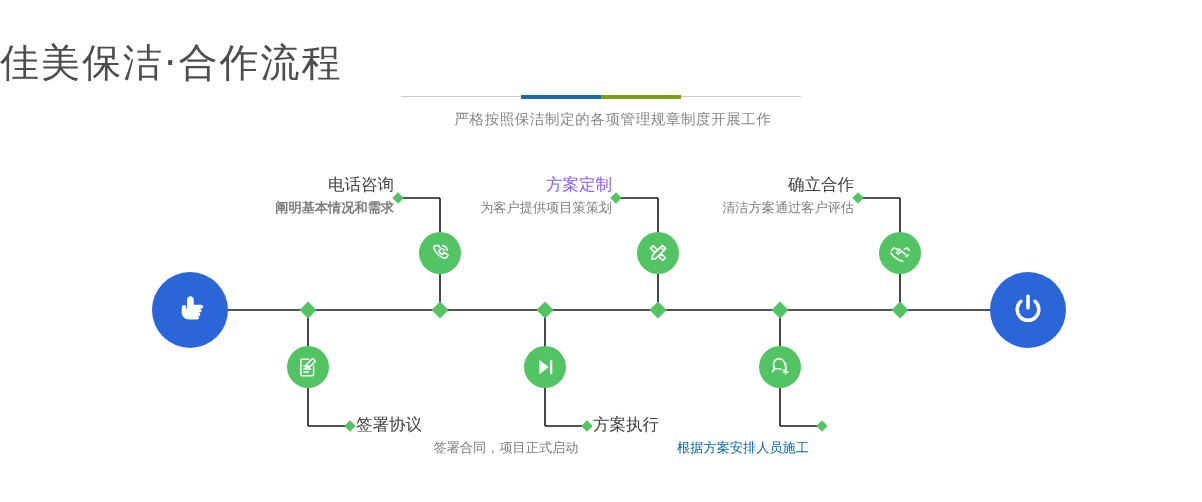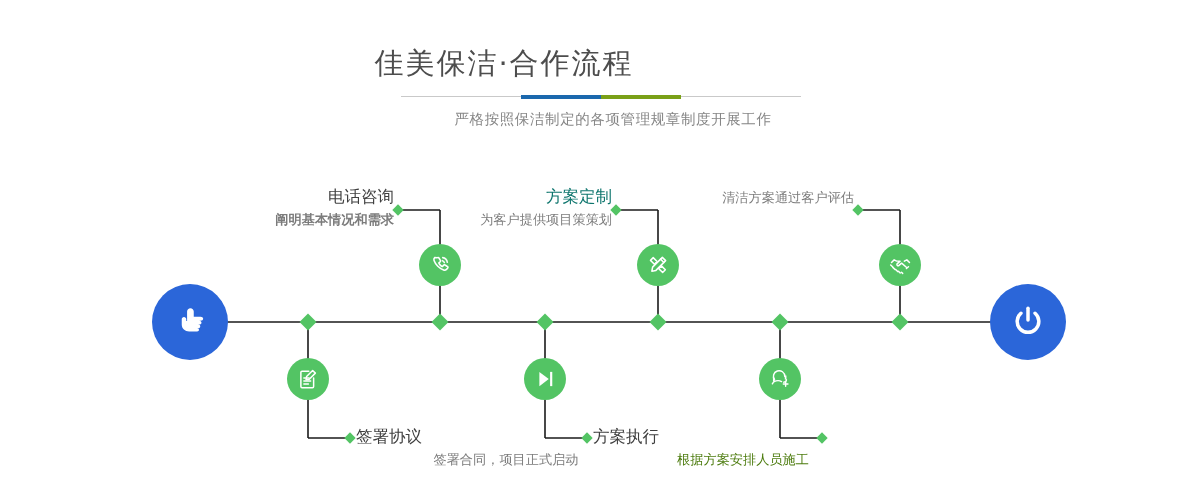--- a/index.html
+++ b/index.html
@@ -10,43 +10,43 @@
     font-family:"DejaVu Sans","Liberation Sans",sans-serif;
     overflow:hidden;
     position:relative;
   }
   #stage{position:absolute;left:0;top:0;width:1202px;height:502px;}
 
   
   .header{position:absolute;left:0;top:0;width:1202px;}
   .title{
     position:absolute;left:0;top:38px;width:1008px;
-    text-align:center;
-    font-size:29px;line-height:50px;
+    text-align:left;
+    font-size:39px;line-height:50px;
     color:#4d4d4d;
     letter-spacing:2px;
     font-weight:400;
   }
   .rule{position:absolute;left:401px;top:95px;width:400px;height:4px;}
   .rule .ln{position:absolute;top:1px;height:1px;background:#c9c9c9;}
   .rule .ln.l{left:0;width:120px;}
   .rule .ln.r{left:280px;width:120px;}
   .rule .seg{position:absolute;top:0px;height:4px;}
   .rule .seg.blue{left:120px;width:80px;}
   .rule .seg.green{left:200px;width:80px;}
   .subtitle{
     position:absolute;left:12px;top:108px;width:1202px;
     text-align:center;
     font-size:14.5px;line-height:22px;
     color:#868686;
     letter-spacing:.6px;
   }
 
   
-  .diagram{position:absolute;left:0;top:150px;width:981px;height:352px;}
+  .diagram{position:absolute;left:0;top:138px;width:981px;height:352px;}
   svg.lines{position:absolute;left:0;top:0;width:1202px;height:352px;}
 
   .endcap{
     position:absolute;border-radius:50%;
     background:#2b66d9;
     display:flex;align-items:center;justify-content:center;
   }
   .node{
     position:absolute;width:42px;height:42px;border-radius:50%;
     background:#53c464;
@@ -204,33 +204,34 @@
         </svg>
       </span>
     </div>
 
     <div class="lbl top" style="left:98px;top:36px;width:296px;">
       <div class="t" style="color: rgb(63, 63, 63);">电话咨询</div>
       <div class="d" style="color: rgb(124, 124, 124); font-weight: bold;">阐明基本情况和需求</div>
     </div>
 
     <div class="lbl top" style="left:316px;top:36px;width:296px;">
-      <div class="t" style="color: #0f766e;">方案定制</div>
+      <div class="t" style="color: #8b5cf6;">方案定制</div>
       <div class="d" style="color: rgb(124, 124, 124);">为客户提供项目策策划</div>
     </div>
 
     <div class="lbl top" style="left:558px;top:36px;width:296px;">
+      <div class="t" style="color: rgb(63, 63, 63);">确立合作</div>
       <div class="d" style="color: rgb(124, 124, 124);">清洁方案通过客户评估</div>
     </div>
 
     <div class="lbl bot" style="left:356px;top:276px;width:300px;">
       <div class="t" style="color: rgb(63, 63, 63);">签署协议</div>
       <div class="d" style="color: rgb(124, 124, 124);">签署合同，项目正式启动</div>
     </div>
 
     <div class="lbl bot" style="left:593px;top:276px;width:300px;">
       <div class="t" style="color: rgb(63, 63, 63);">方案执行</div>
-      <div class="d" style="color: #4d7c0f;">根据方案安排人员施工</div>
+      <div class="d" style="color: #0369a1;">根据方案安排人员施工</div>
     </div>
 
 
   </div>
 </div>
 
 </body></html>

